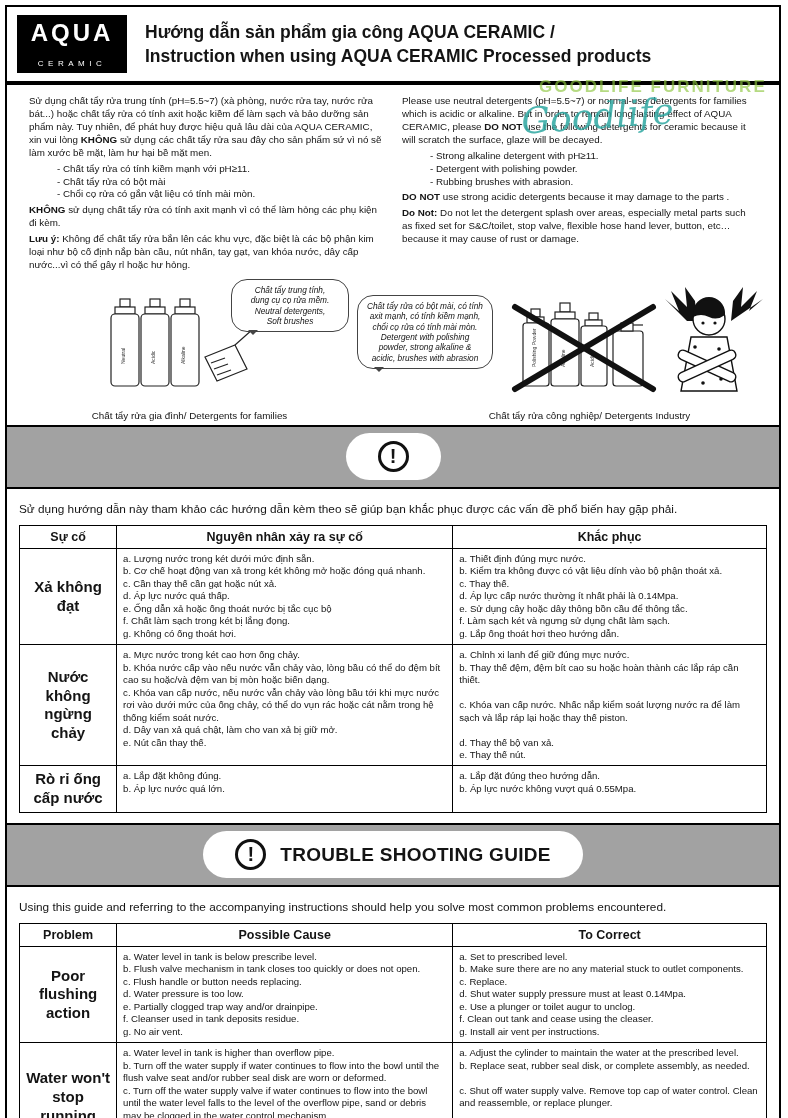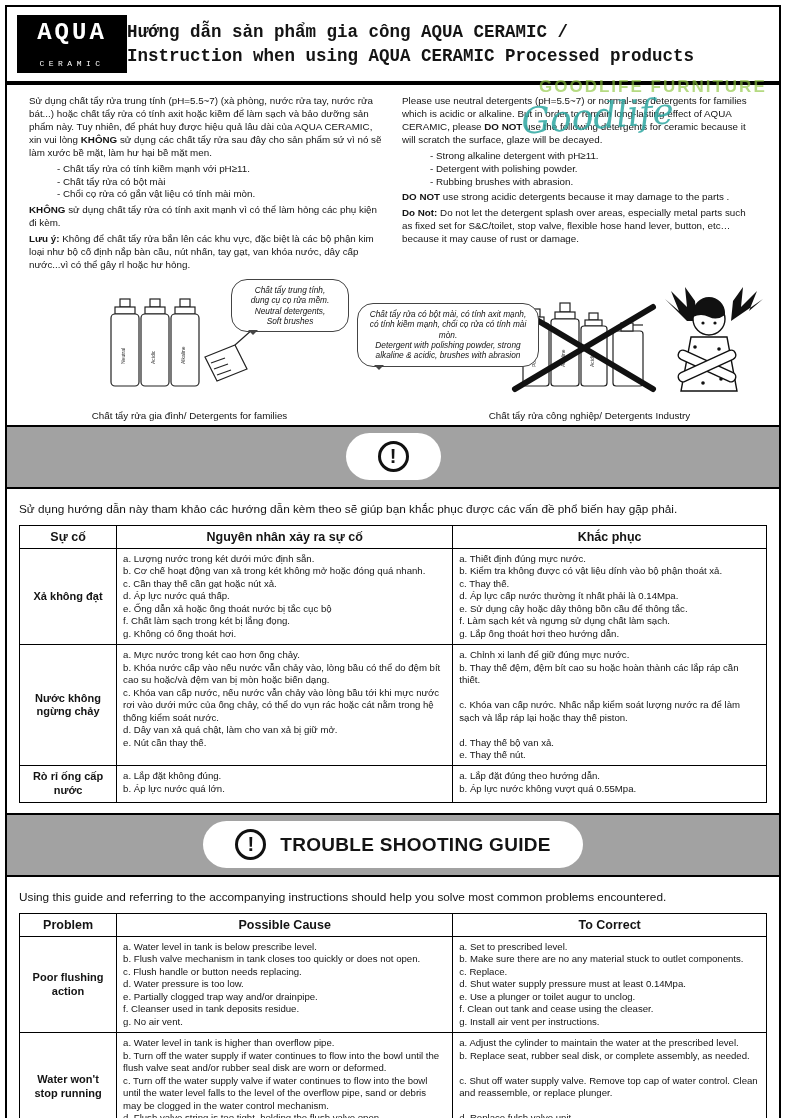--- a/index.html
+++ b/index.html
@@ -1,20 +1,20 @@
 <!DOCTYPE html>
 <html><head>
 <meta charset="utf-8">
 <style>
   * { box-sizing: border-box; }
   body { margin:0; background:#fff; padding:5px; font-family:"Liberation Sans", sans-serif; color:#141414; }
   .page { width:776px; min-height:1106px; border:2px solid #000; background:#fff; position:relative; overflow:hidden; }
 
   
-  .header { display:flex; align-items:center; padding:8px 10px; border-bottom:4px solid #000;font-family:Liberation Mono, monospace; }
+  .header { display:flex; align-items:center; gap:18px; padding:8px 10px; border-bottom:4px solid #000; }
   .logo { background:#000; color:#fff; width:110px; height:58px; display:flex; flex-direction:column; align-items:center; justify-content:center; flex:none; }
   .logo-aqua { font-size:24px; font-weight:bold; letter-spacing:3px; line-height:1; }
   .logo-ceramic { font-size:8px; letter-spacing:4.5px; margin-top:14px; }
   .title { font-weight:bold; font-size:17.5px; line-height:1.4; }
 
   
   .intro { display:flex; gap:18px; padding:10px 22px 4px; font-size:9.8px; line-height:1.32; }
   .intro .col { flex:1; }
   .intro p { margin:0 0 3px; }
   .bullets { white-space:pre-line; margin:1px 0 3px 28px; }
@@ -23,38 +23,38 @@
   .watermark { position:absolute; top:76px; right:8px; width:250px; pointer-events:none; z-index:6; text-align:left; }
   .wm-script { font-family:"DejaVu Serif", serif; font-style:italic; font-size:36px; color:#2fa8a2; display:block; transform:rotate(-4deg); line-height:0.9; opacity:0.85; }
   .wm-caps { font-weight:bold; font-size:17px; letter-spacing:2px; color:rgba(141,198,63,0.65); display:block; margin-top:-6px; margin-left:18px; }
 
   
   .illus { position:relative; height:142px; margin:0 12px 4px; }
   .illus svg { position:absolute; inset:0; }
   .bubble { position:absolute; background:#fff; border:1px solid #444; border-radius:16px; padding:5px 9px; font-size:8.3px; font-style:italic; line-height:1.25; text-align:center; z-index:3; }
   .bubble:after { content:""; position:absolute; left:16px; bottom:-9px; border:5px solid transparent; border-top-color:#444; }
   .bubble1 { left:212px; top:0px; width:118px; }
-  .bubble2 { left:338px; top:24px; width:182px; }
+  .bubble2 { left:338px; top:16px; width:136px; }
   .caption { position:absolute; bottom:0; font-size:9.8px; text-align:center; z-index:3; }
   .cap1 { left:28px; width:285px; }
   .cap2 { left:418px; width:305px; }
 
   
   .banner { background:#a2a2a2; border-top:2px solid #000; border-bottom:2px solid #000; height:64px; display:flex; align-items:center; justify-content:center; }
   .pill { background:#fff; border-radius:40px; padding:8px 32px; display:flex; align-items:center; gap:14px; }
   .excl { width:31px; height:31px; border:3px solid #111; border-radius:50%; display:flex; align-items:center; justify-content:center; font-weight:bold; font-size:20px; flex:none; }
   .banner-title { font-weight:bold; font-size:19px; letter-spacing:0.3px; }
 
   .note { padding:13px 12px 9px; font-size:11.8px; margin:0; }
 
   
   table.ts { border-collapse:collapse; width:calc(100% - 24px); margin:0 12px 10px; }
   table.ts th, table.ts td { border:1px solid #000; padding:4px 6px; }
   table.ts th { font-size:12.5px; text-align:center; }
-  td.problem { font-weight:bold; font-size:11px; text-align:center; vertical-align:middle; line-height:1.25; }
+  td.problem { font-weight:bold; font-size:15px; text-align:center; vertical-align:middle; line-height:1.25; }
   td.cell { font-size:9.6px; vertical-align:top; white-space:pre-line; line-height:1.3; }
   col.c-prob { width:13%; } col.c-cause { width:45%; } col.c-fix { width:42%; }
   .bold { font-weight:bold; }
   .svg-label { font-size:5px; fill:#333; }
 </style>
 </head>
 <body>
 
 <div class="page">
 

